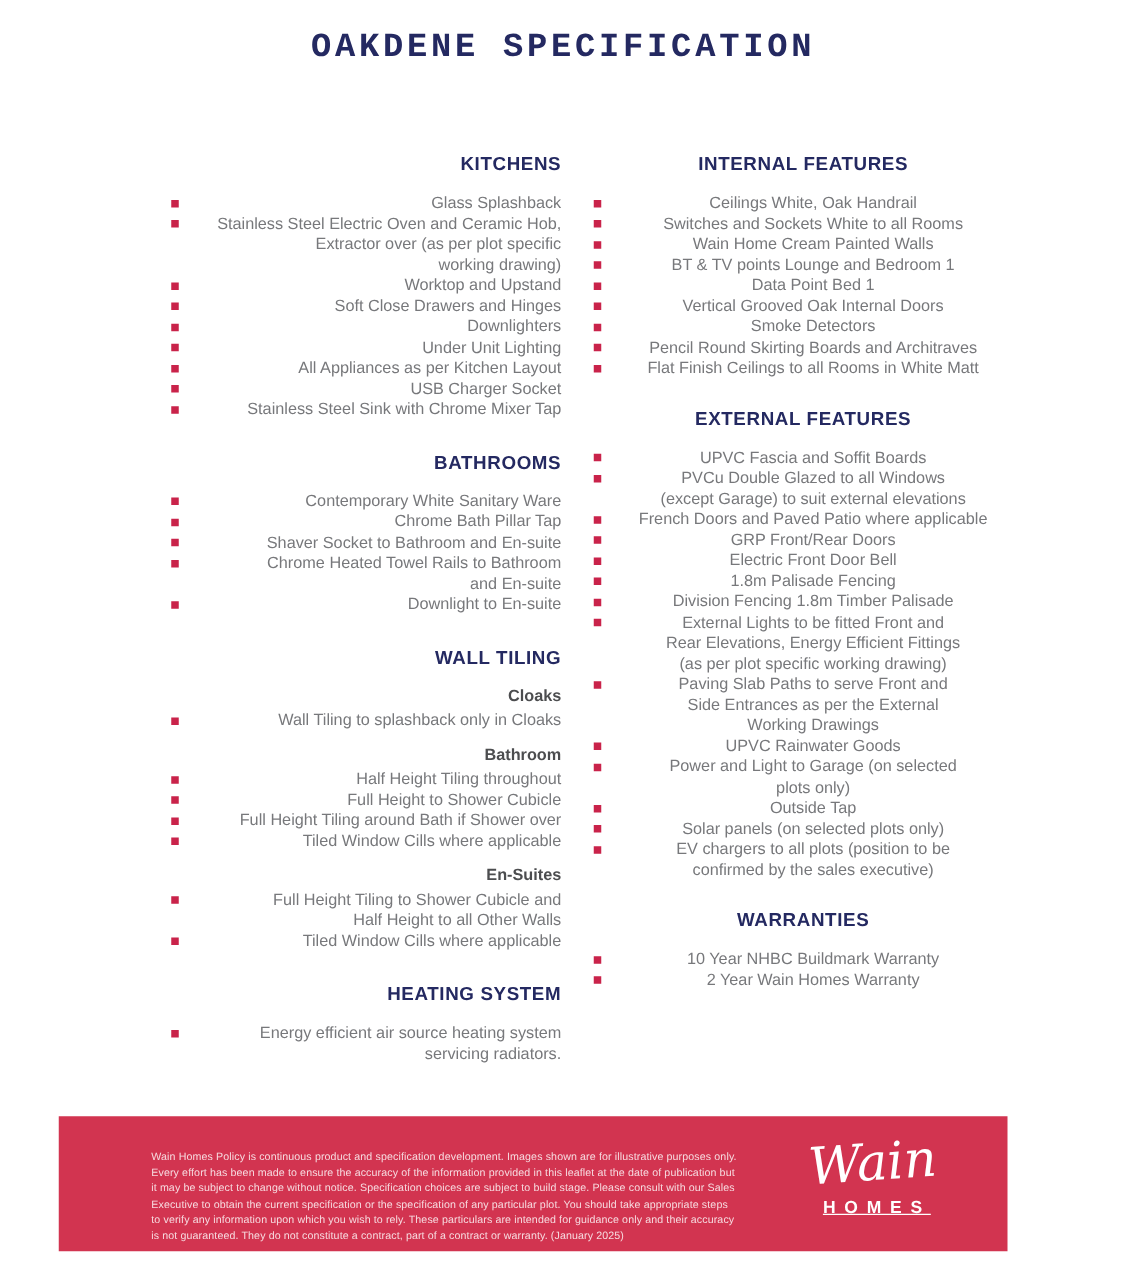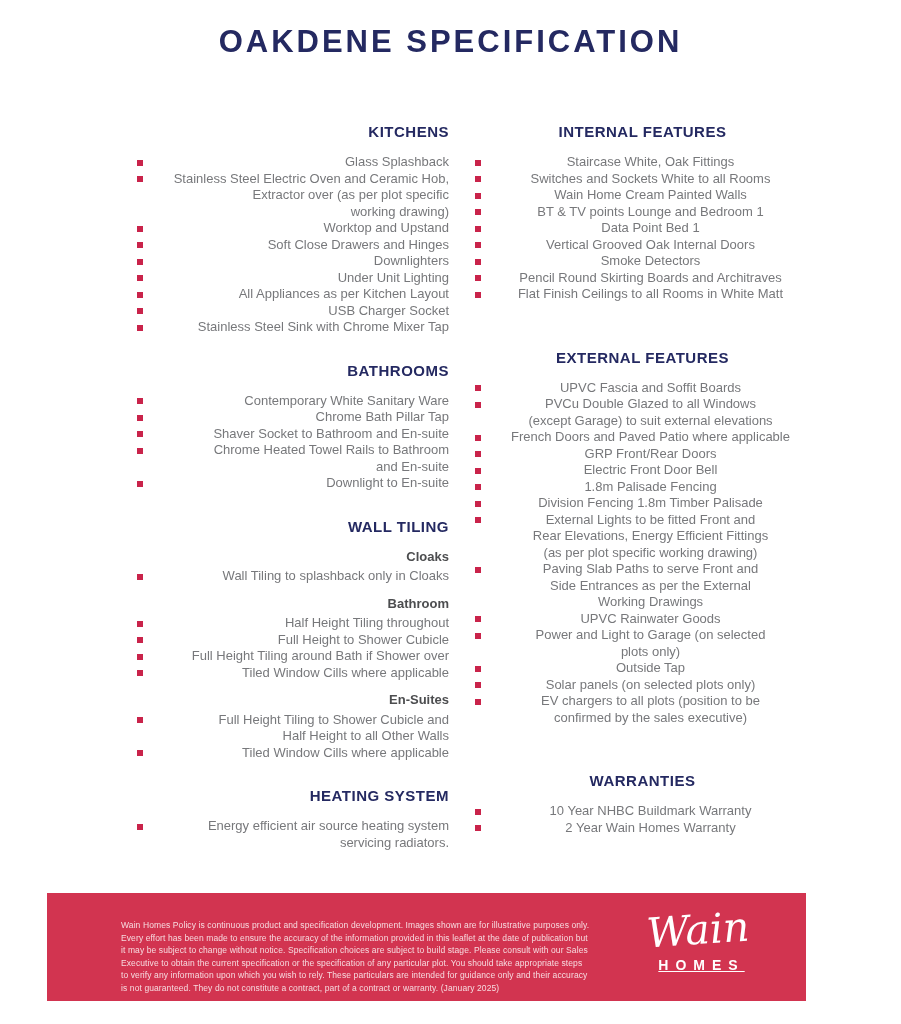--- a/index.html
+++ b/index.html
@@ -13,35 +13,36 @@
     background: #ffffff;
     overflow: hidden;
   }
 
   .page-title {
     position: absolute;
     top: 24px;
     left: 0;
     width: 100%;
     text-align: center;
-    font-size: 31px;
+    font-size: 27px;
     font-weight: 700;
     letter-spacing: 3px;
     color: var(--navy, #242961);
+    font-family: Liberation Mono, monospace;
   }
 
   .col {
     position: absolute;
     top: 123px;
   }
   .col.left  { left: 137px; width: 312px; text-align: right; }
   .col.right { left: 475px; width: 335px; text-align: center; }
 
   .spec-section + .spec-section { margin-top: 26px; }
-  .col.right .spec-section + .spec-section { margin-top: 46px; }
+  .col.right .spec-section + .spec-section { margin-top: 24px; }
 
   .sec-heading {
     font-size: 15px;
     font-weight: 700;
     letter-spacing: 0.5px;
     color: var(--navy, #242961);
     margin: 0 0 14px 0;
     line-height: 17px;
   }
 
@@ -182,21 +183,21 @@
         <ul class="spec-list">
           <li><span class="bullet"></span><span class="item-text">Energy efficient air source heating system
 servicing radiators.</span></li>
         </ul>
       </section>
     </div>
   <div class="col right" id="col-right">
       <section class="spec-section">
         <h2 class="sec-heading">INTERNAL FEATURES</h2>
         <ul class="spec-list">
-          <li><span class="bullet"></span><span class="item-text">Staircase White, Oak Fittings</span></li>
+          <li><span class="bullet"></span><span class="item-text">Ceilings White, Oak Handrail</span></li>
           <li><span class="bullet"></span><span class="item-text">Switches and Sockets White to all Rooms</span></li>
           <li><span class="bullet"></span><span class="item-text">Wain Home Cream Painted Walls</span></li>
           <li><span class="bullet"></span><span class="item-text">BT &amp; TV points Lounge and Bedroom 1</span></li>
           <li><span class="bullet"></span><span class="item-text">Data Point Bed 1</span></li>
           <li><span class="bullet"></span><span class="item-text">Vertical Grooved Oak Internal Doors</span></li>
           <li><span class="bullet"></span><span class="item-text">Smoke Detectors</span></li>
           <li><span class="bullet"></span><span class="item-text">Pencil Round Skirting Boards and Architraves</span></li>
           <li><span class="bullet"></span><span class="item-text">Flat Finish Ceilings to all Rooms in White Matt</span></li>
         </ul>
       </section>

